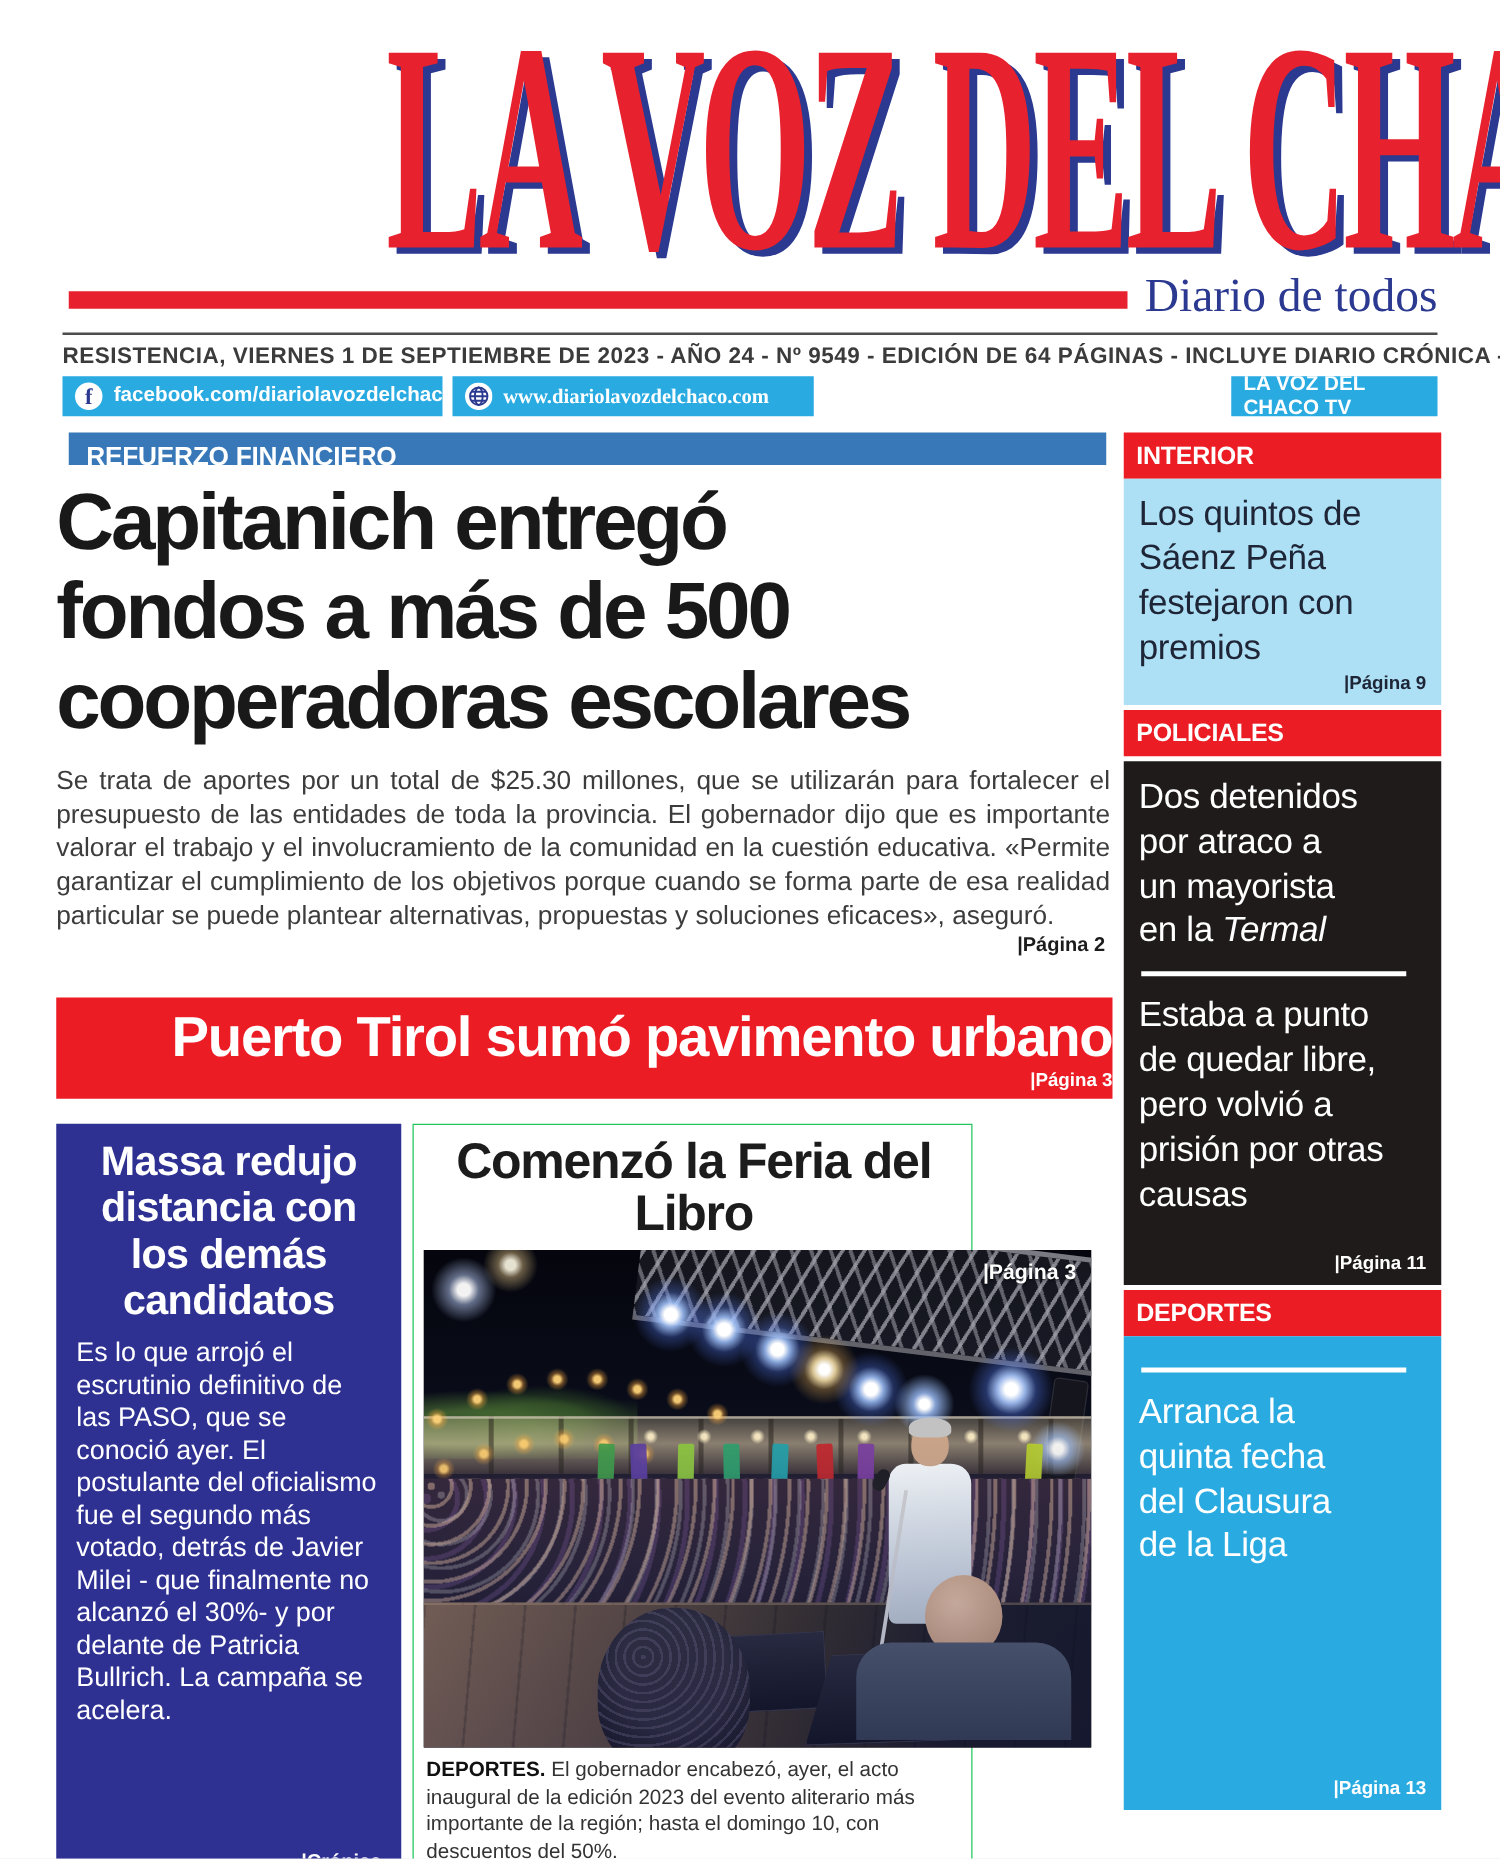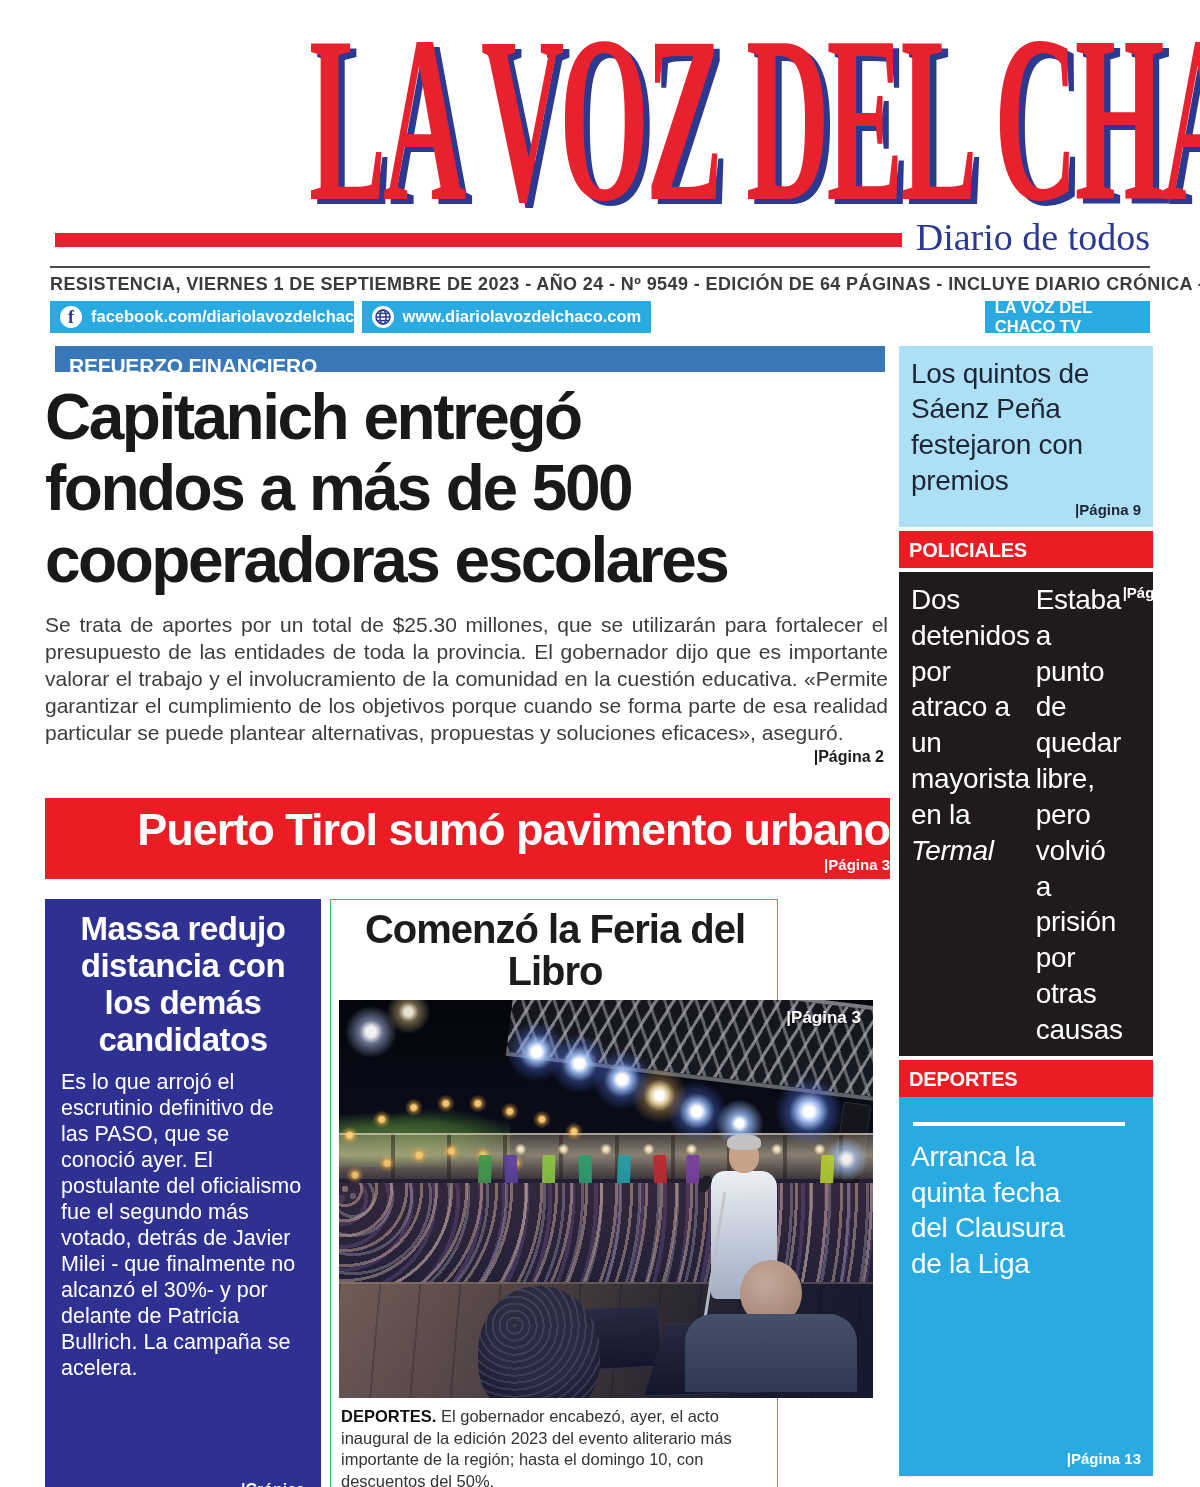--- a/index.html
+++ b/index.html
@@ -32,21 +32,21 @@
     font-size:18px;font-weight:bold;letter-spacing:0.4px;color:#3b3b3b;
     white-space:nowrap;
   }
 
   
   .social{display:flex;gap:8px;margin:6px 50px 0 50px;height:32px;}
   .social .seg{
     display:flex;align-items:center;background:#29abe2;color:#fff;
     font-weight:bold;font-size:16.5px;padding:0 10px;overflow:hidden;
   }
-  .seg-fb{flex:2.05;} .seg-web{flex:1.95;} .seg-ig{flex:2.15;margin-top:40px;}
+  .seg-fb{flex:2.05;} .seg-web{flex:1.95;font-family:Liberation Serif, serif;} .seg-ig{flex:2.15;margin-top:40px;}
   .seg-tv{flex:1.05;justify-content:center;}
   .ic{flex:0 0 auto;margin-right:9px;display:inline-flex;align-items:center;justify-content:center;}
   .fb-circle{width:22px;height:22px;border-radius:50%;background:#fff;color:#2b3990;
     font-family:"Liberation Serif",serif;font-weight:bold;font-size:18px;line-height:22px;
     text-align:center;display:inline-block;}
   .ig-box{position:relative;width:22px;height:22px;border-radius:6px;
     background:linear-gradient(45deg,#5b3fd4 0%,#c13584 40%,#e1306c 60%,#fd8d32 100%);display:inline-block;}
   .ig-box i{position:absolute;display:block;}
   .ig-frame{inset:4px;border:1.6px solid #fff;border-radius:5px;}
   .ig-lens{width:7px;height:7px;border:1.6px solid #fff;border-radius:50%;left:5.6px;top:5.6px;}
@@ -173,21 +173,21 @@
   .ph-pageref{top:8px;right:12px;color:#fff;font-weight:bold;font-size:17px;text-shadow:0 1px 2px rgba(0,0,0,.8);}
 
   
   .sec-bar{background:#ec1c24;color:#fff;font-weight:bold;font-size:20px;
     padding:8px 0 7px 10px;letter-spacing:-0.2px;line-height:1.1;}
   .rc-box{box-sizing:border-box;padding:10px 12px 8px 12px;font-size:28px;line-height:1.28;letter-spacing:-0.3px;}
   .rc-ref{display:block;text-align:right;font-size:15px;font-weight:bold;letter-spacing:0;line-height:1.2;margin-top:2px;}
   .box-interior{background:#aee0f5;color:#1d2537;min-height:173px;}
   .box-policiales{background:#201b1b;color:#fff;min-height:419px;margin-top:4px;}
   .box-deportes{background:#29abe2;color:#fff;min-height:379px;}
-  .box-policiales{display:flex;flex-direction:row;}
+  .box-policiales{display:flex;flex-direction:column;}
   .box-deportes{display:flex;flex-direction:column;}
   .rc-divider{border:none;border-top:4px solid #fff;margin:15px 4px 13px 2px;width:92%;}
   .grow{flex:1;}
   .sb2{margin-top:4px;}
 </style>
 </head>
 <body>
 
 <div class="page">
 
@@ -304,20 +304,21 @@
             <div class="ph ph-pageref">|Página 3</div>
           </div>
 
           <p class="feria-caption"><b>DEPORTES.</b><span> El gobernador encabezó, ayer, el acto inaugural de la edición 2023 del evento aliterario más importante de la región; hasta el domingo 10, con descuentos del 50%.</span></p>
         </section>
       </div>
     </div>
 
     <aside class="col-right">
 
+      <div class="sec-bar">INTERIOR</div>
       <section class="rc-box box-interior">
         <span class="preline">Los quintos de
 Sáenz Peña
 festejaron con
 premios</span>
         <span class="rc-ref">|Página 9</span>
       </section>
 
       <div class="sec-bar sb2">POLICIALES</div>
       <section class="rc-box box-policiales">

